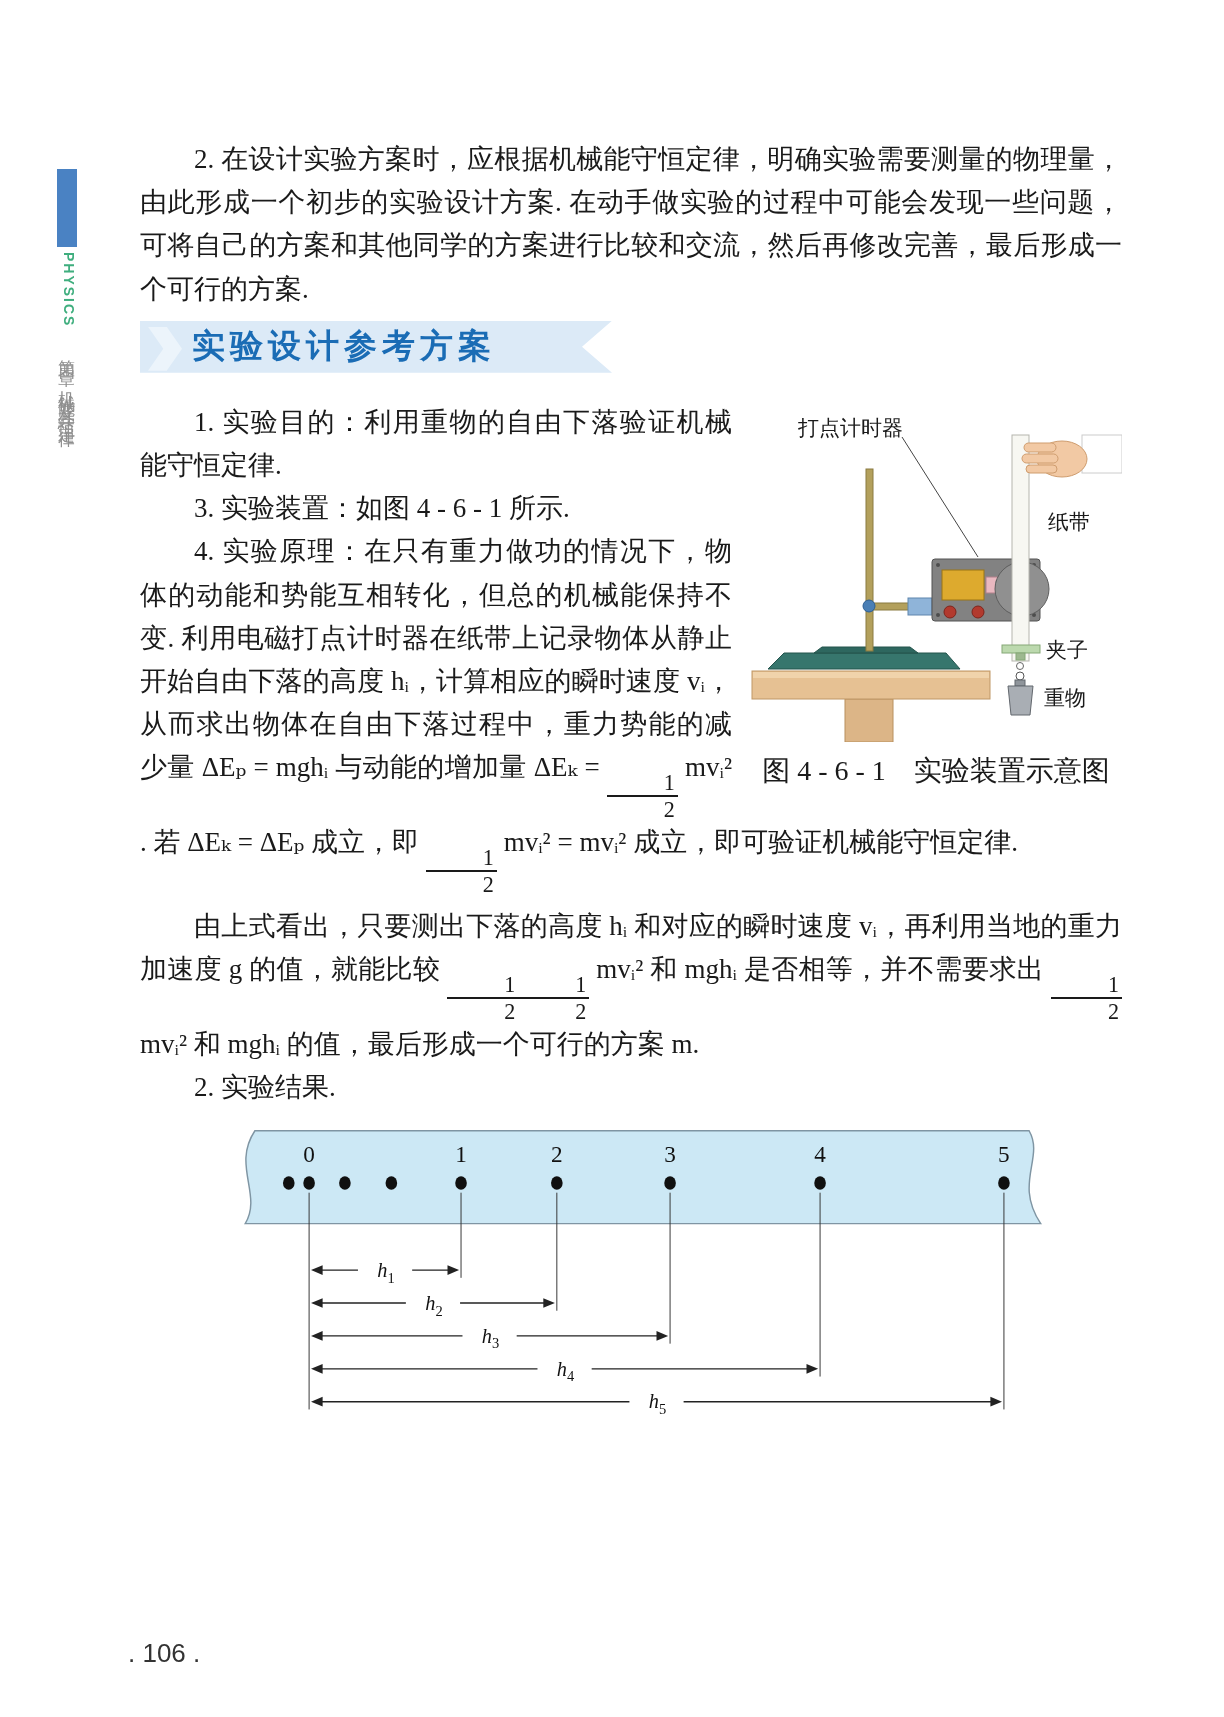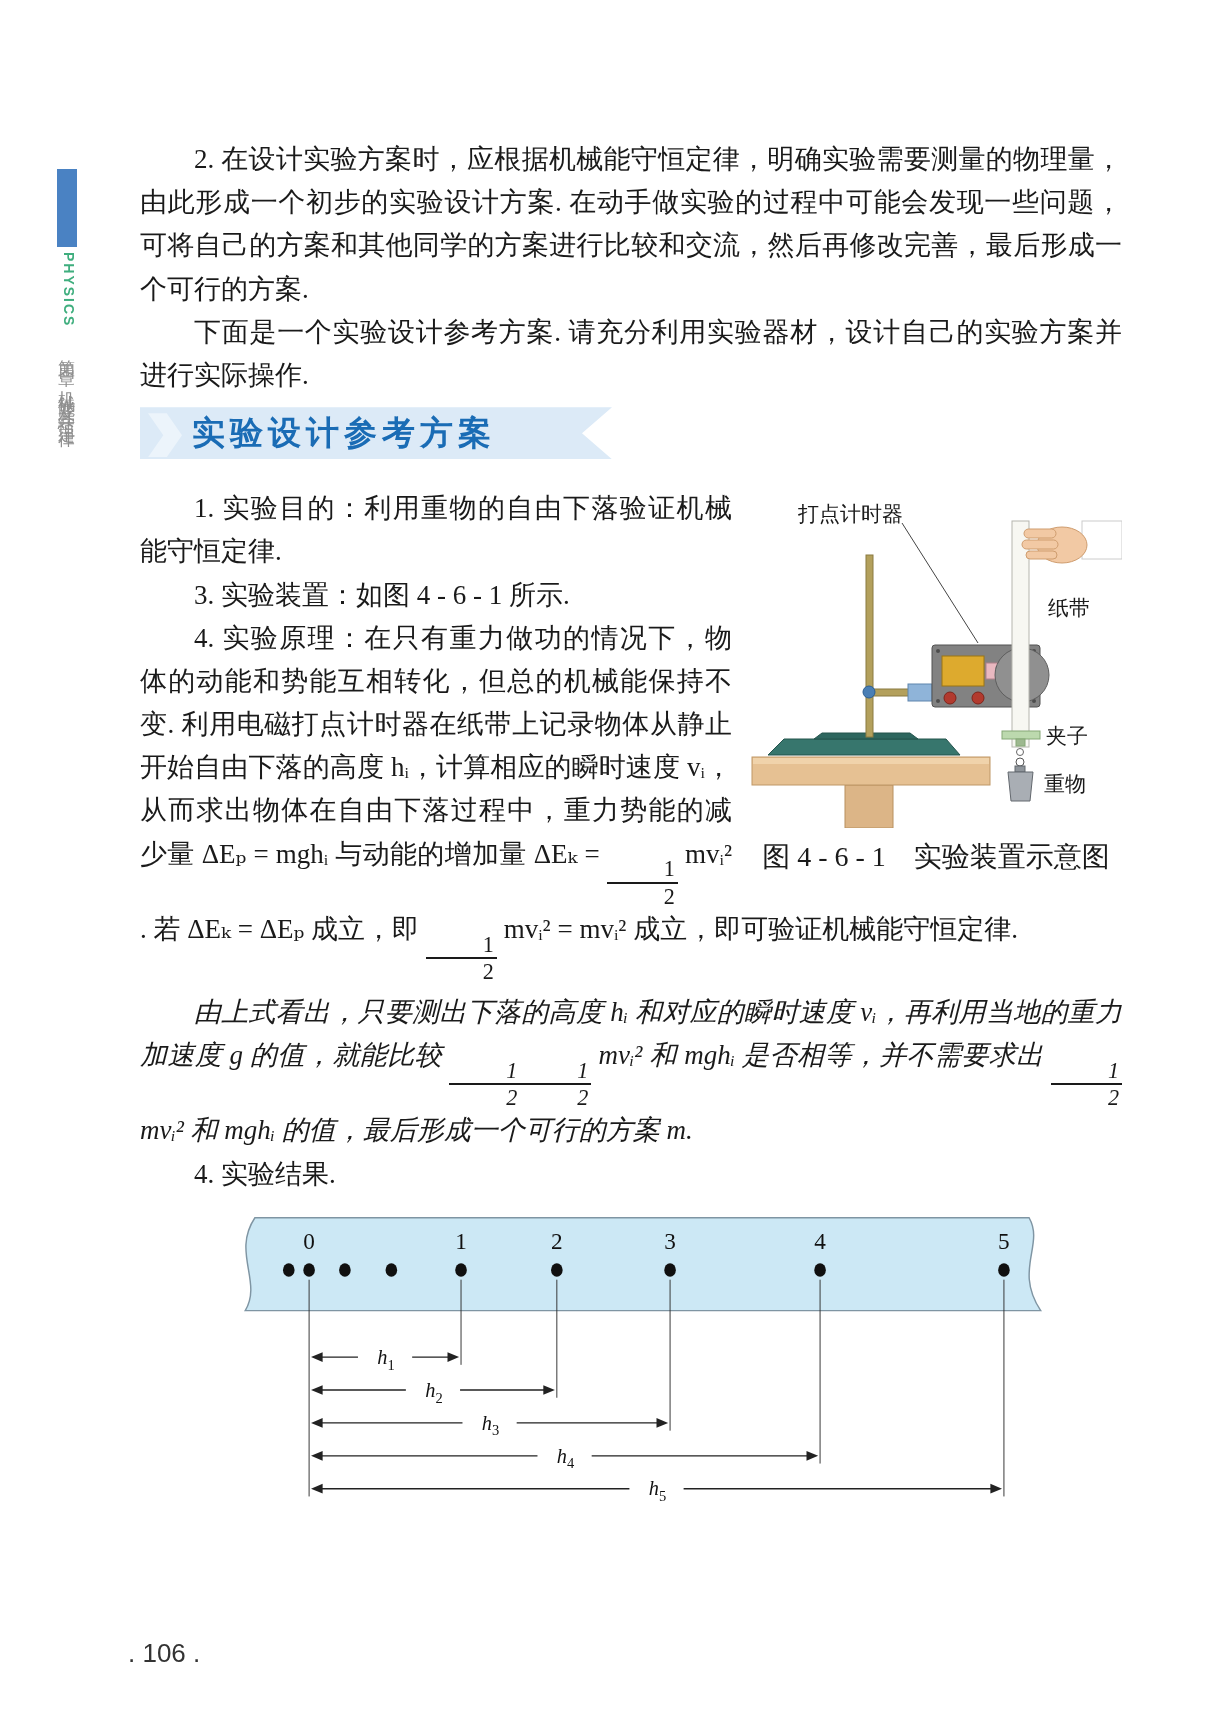--- a/index.html
+++ b/index.html
@@ -48,21 +48,20 @@
 
 <div id="page">
 
   <div class="side-bar-block"></div>
   <div class="side-physics">PHYSICS</div>
   <div class="side-chapter"><span>第四章</span><span class="seg2">机械能及其守恒定律</span></div>
 
   <div class="content">
 
     <p class="para indent">2. 在设计实验方案时，应根据机械能守恒定律，明确实验需要测量的物理量，由此形成一个初步的实验设计方案. 在动手做实验的过程中可能会发现一些问题，可将自己的方案和其他同学的方案进行比较和交流，然后再修改完善，最后形成一个可行的方案.</p>
-    <p class="para indent">下面是一个实验设计参考方案. 请充分利用实验器材，设计自己的实验方案并进行实际操作.</p>
 
     <div class="banner">
       <span class="chev"></span>
       <span class="t">实验设计参考方案</span>
     </div>
 
     <div class="plan-section">
 
       <figure class="fig1">
         <svg width="372" height="335" viewBox="0 0 372 335">
@@ -135,32 +134,32 @@
       <p class="para indent">3. 实验装置：如图 4 - 6 - 1 所示.</p>
       <p class="para indent"><span>4. 实验原理：在只有重力做功的情况下，物体的动能和势能互相转化，但总的机械能保持不变. 利用电磁打点计时器在纸带上记录物体从静止开始自由下落的高度 hᵢ，计算相应的瞬时速度 vᵢ，从而求出物体在自由下落过程中，重力势能的减少量 ΔEₚ = mghᵢ 与动能的增加量 ΔEₖ = </span><span class="frac">
             <span class="num">1</span>
             <span class="den">2</span>
           </span><span> mvᵢ² .  若 ΔEₖ = ΔEₚ 成立，即 </span><span class="frac">
             <span class="num">1</span>
             <span class="den">2</span>
           </span><span> mvᵢ² = mvᵢ² 成立，即可验证机械能守恒定律.</span></p>
     </div>
 
-    <p class="para indent clear" style="margin-top:8px;font-style:italic;"><span>由上式看出，只要测出下落的高度 hᵢ 和对应的瞬时速度 vᵢ，再利用当地的重力加速度 g 的值，就能比较 </span><span class="frac">
+    <p class="para indent clear" style="margin-top:8px;"><span>由上式看出，只要测出下落的高度 hᵢ 和对应的瞬时速度 vᵢ，再利用当地的重力加速度 g 的值，就能比较 </span><span class="frac">
           <span class="num">1</span>
           <span class="den">2</span>
         </span><span class="frac">
           <span class="num">1</span>
           <span class="den">2</span>
         </span><span> mvᵢ² 和 mghᵢ 是否相等，并不需要求出 </span><span class="frac">
           <span class="num">1</span>
           <span class="den">2</span>
         </span><span> mvᵢ² 和 mghᵢ 的值，最后形成一个可行的方案 m.</span></p>
 
-    <p class="para indent">4. 实验结果.</p>
+    <p class="para indent">2. 实验结果.</p>
 
     <figure class="fig2">
       <svg id="tape-svg" width="880" height="300" viewBox="0 0 880 310">
         <path d="M 40 8 H 840 C 856 36, 824 62, 852 104 H 30 C 48 74, 16 44, 40 8 Z" fill="#cce8f5" stroke="#7f95a3" stroke-width="1.5"></path>
       <ellipse cx="75" cy="62" rx="6" ry="7" fill="#101010"></ellipse>
           <ellipse cx="96" cy="62" rx="6" ry="7" fill="#101010"></ellipse>
           <ellipse cx="133" cy="62" rx="6" ry="7" fill="#101010"></ellipse>
           <ellipse cx="181" cy="62" rx="6" ry="7" fill="#101010"></ellipse>
           <ellipse cx="253" cy="62" rx="6" ry="7" fill="#101010"></ellipse>
           <ellipse cx="352" cy="62" rx="6" ry="7" fill="#101010"></ellipse>

